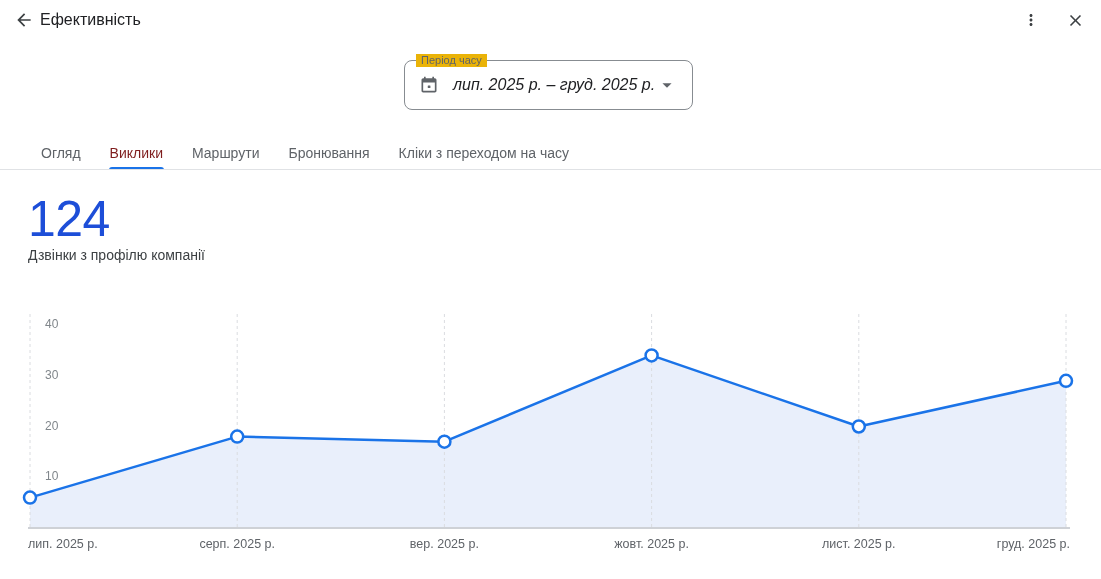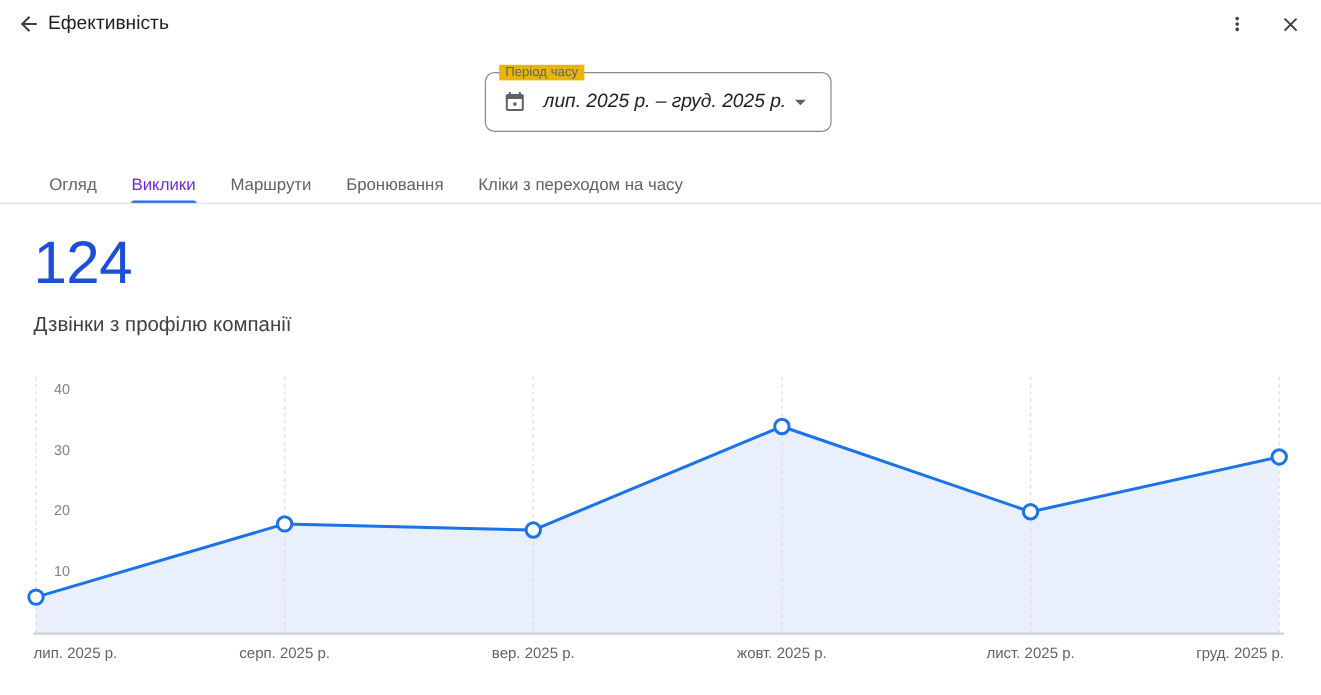--- a/index.html
+++ b/index.html
@@ -56,41 +56,41 @@
     position: absolute; top: 133px; left: 40px;
     display: flex; gap: 27px; height: 37px;
   }
   .tab {
     position: relative;
     font-size: 14px; color: #5f6368;
     padding: 2px 1px 0 1px;
     cursor: pointer; white-space: nowrap;
     background: none; border: none; font-family: Liberation Sans, sans-serif;
   }
-  .tab.active { color: #6d28d9; }
+  .tab.active { color: #7f1d1d; }
   .tab.active::after {
     content: "";
     position: absolute; left: 0; right: 0; bottom: 0;
     height: 3px; background: #1a73e8;
     border-radius: 3px 3px 0 0;
   }
   .tabs-divider {
     position: absolute; top: 169px; left: 0; width: 100%; height: 1px;
     background: #e0e2e5;
   }
 
   
   .metric { position: absolute; top: 193px; left: 28px; }
   .metric-value {
     font-size: 50px; line-height: 52px; font-weight: 400;
     letter-spacing: -0.5px; color: #1d4ed8;
   }
   .metric-label {
-    margin-top: 16px;
-    font-size: 17px; color: #3c4043;
+    margin-top: 2px;
+    font-size: 14px; color: #3c4043;
   }
 
   
   .chart-wrap { position: absolute; top: 306px; left: 0; width: 1101px; height: 262px; }
   .chart-wrap svg { display: block; }
 </style>
 </head>
 <body>
 
 <div class="header">

